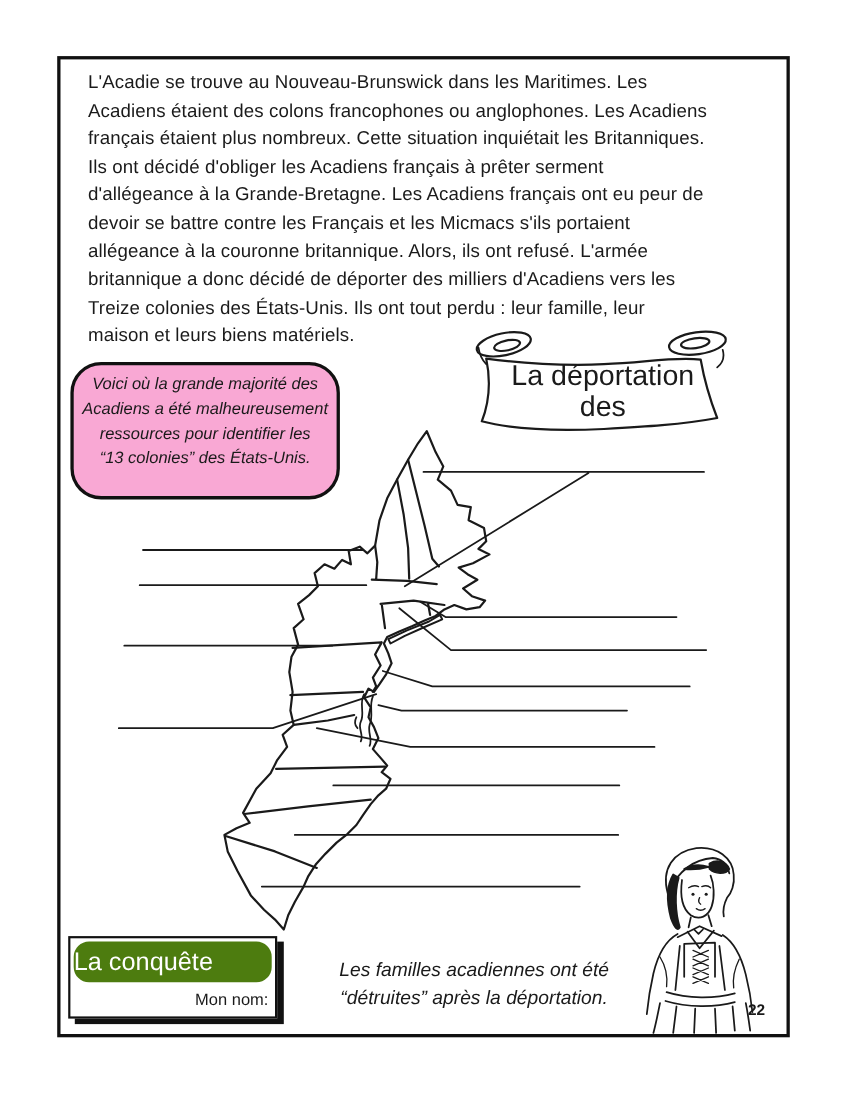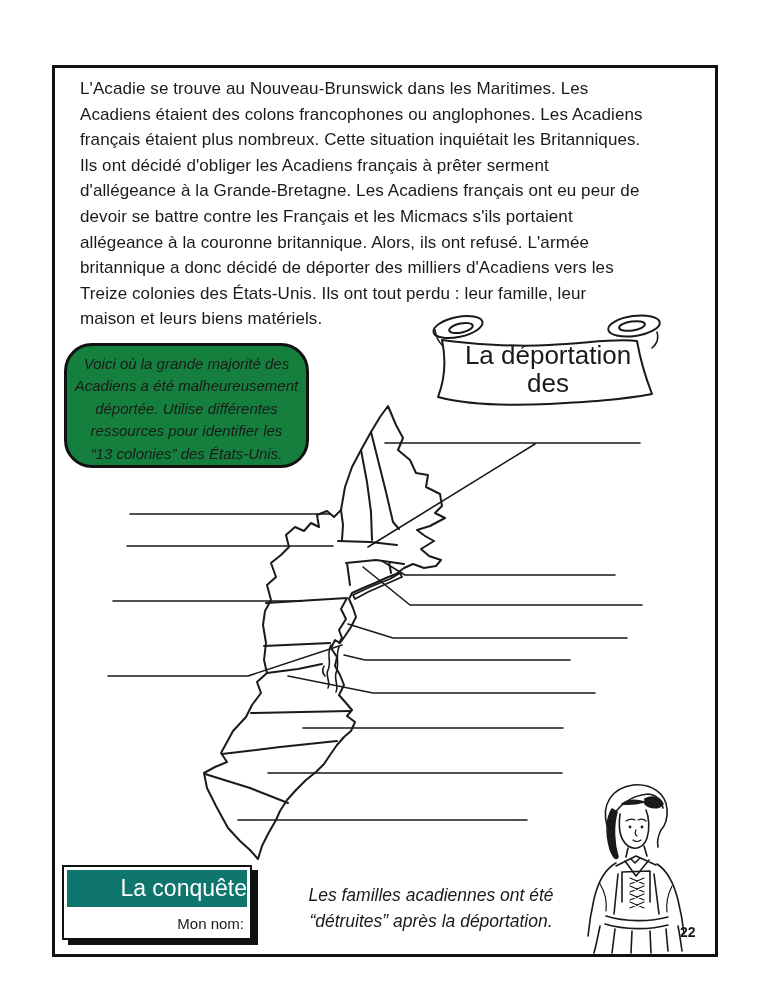--- a/index.html
+++ b/index.html
@@ -1,31 +1,31 @@
 <!DOCTYPE html>
 <html><head>
 <meta charset="utf-8">
 <title>La conquête — worksheet p.22</title>
 <style>
   html,body{margin:0;padding:0;background:#fff;}
   body{width:768px;height:994px;overflow:hidden;font-family:"Liberation Sans",sans-serif;color:#1a1a1a;}
-  #page{position:relative;width:768px;height:776px;background:#fff;margin-top:14px;}
+  #page{position:relative;width:768px;height:776px;background:#fff;}
   #frame{position:absolute;left:52px;top:51px;width:660px;height:886px;border:3px solid #111;}
   #artwork{position:absolute;left:0;top:0;width:768px;height:994px;}
   
   #intro{position:absolute;left:80px;top:62px;width:618px;font-size:17px;line-height:25.6px;letter-spacing:.1px;white-space:nowrap;}
   
-  #bubble{position:absolute;left:64px;top:329px;width:239px;height:112px;border:3.5px solid #111;border-radius:28px;background:#15803d;text-align:center;padding-top:7px;}
+  #bubble{position:absolute;left:64px;top:329px;width:239px;height:112px;border:3.5px solid #111;border-radius:28px;background:#f9a8d4;text-align:center;padding-top:7px;}
   #bubble .bline{font-style:italic;font-size:15px;line-height:22.4px;}
   
   #banner-text{position:absolute;left:452px;top:327px;width:192px;text-align:center;}
   #banner-text .tline{font-size:26px;line-height:28px;}
   
   #conquest{position:absolute;left:62px;top:851px;width:186px;height:71px;background:#fff;border:2px solid #111;box-shadow:6px 5px 0 #111;}
-  #conquest .bar{margin:3px;height:37px;background:#0f766e;color:#fff;text-align:right;font-size:23px;line-height:37px;}
+  #conquest .bar{margin:3px;height:37px;background:#4d7c0f;color:#fff;text-align:left;font-size:23px;line-height:37px;border-radius:14px;}
   #conquest .namerow{margin:8px 6px 0 8px;font-size:15px;display:flex;align-items:flex-end;flex-direction:column;}
   #conquest .nameline{display:inline-block;flex:1;max-width:112px;margin-left:6px;border-bottom:2px solid #111;height:14px;}
   
   #caption{position:absolute;left:283px;top:868px;width:296px;text-align:center;}
   #caption .cline{font-style:italic;font-size:17.5px;line-height:26px;}
   
   #pagenum{position:absolute;left:680px;top:910px;font-size:14px;font-weight:bold;}
   .nosel{user-select:none;}
 </style>
 </head>
@@ -151,21 +151,20 @@
     <div>devoir se battre contre les Français et les Micmacs s'ils portaient</div>
     <div>allégeance à la couronne britannique. Alors, ils ont refusé. L'armée</div>
     <div>britannique a donc décidé de déporter des milliers d'Acadiens vers les</div>
     <div>Treize colonies des États-Unis. Ils ont tout perdu : leur famille, leur</div>
     <div>maison et leurs biens matériels.</div>
   </div>
 
   <div id="bubble">
     <div class="bline">Voici où la grande majorité des</div>
     <div class="bline">Acadiens a été malheureusement</div>
-    <div class="bline">déportée. Utilise différentes</div>
     <div class="bline">ressources pour identifier les</div>
     <div class="bline">“13 colonies” des États-Unis.</div>
   </div>
 
   <div id="banner-text">
     <div class="tline">La déportation des</div>
   </div>
 
   <div id="conquest">
     <div class="bar">La conquête</div>

